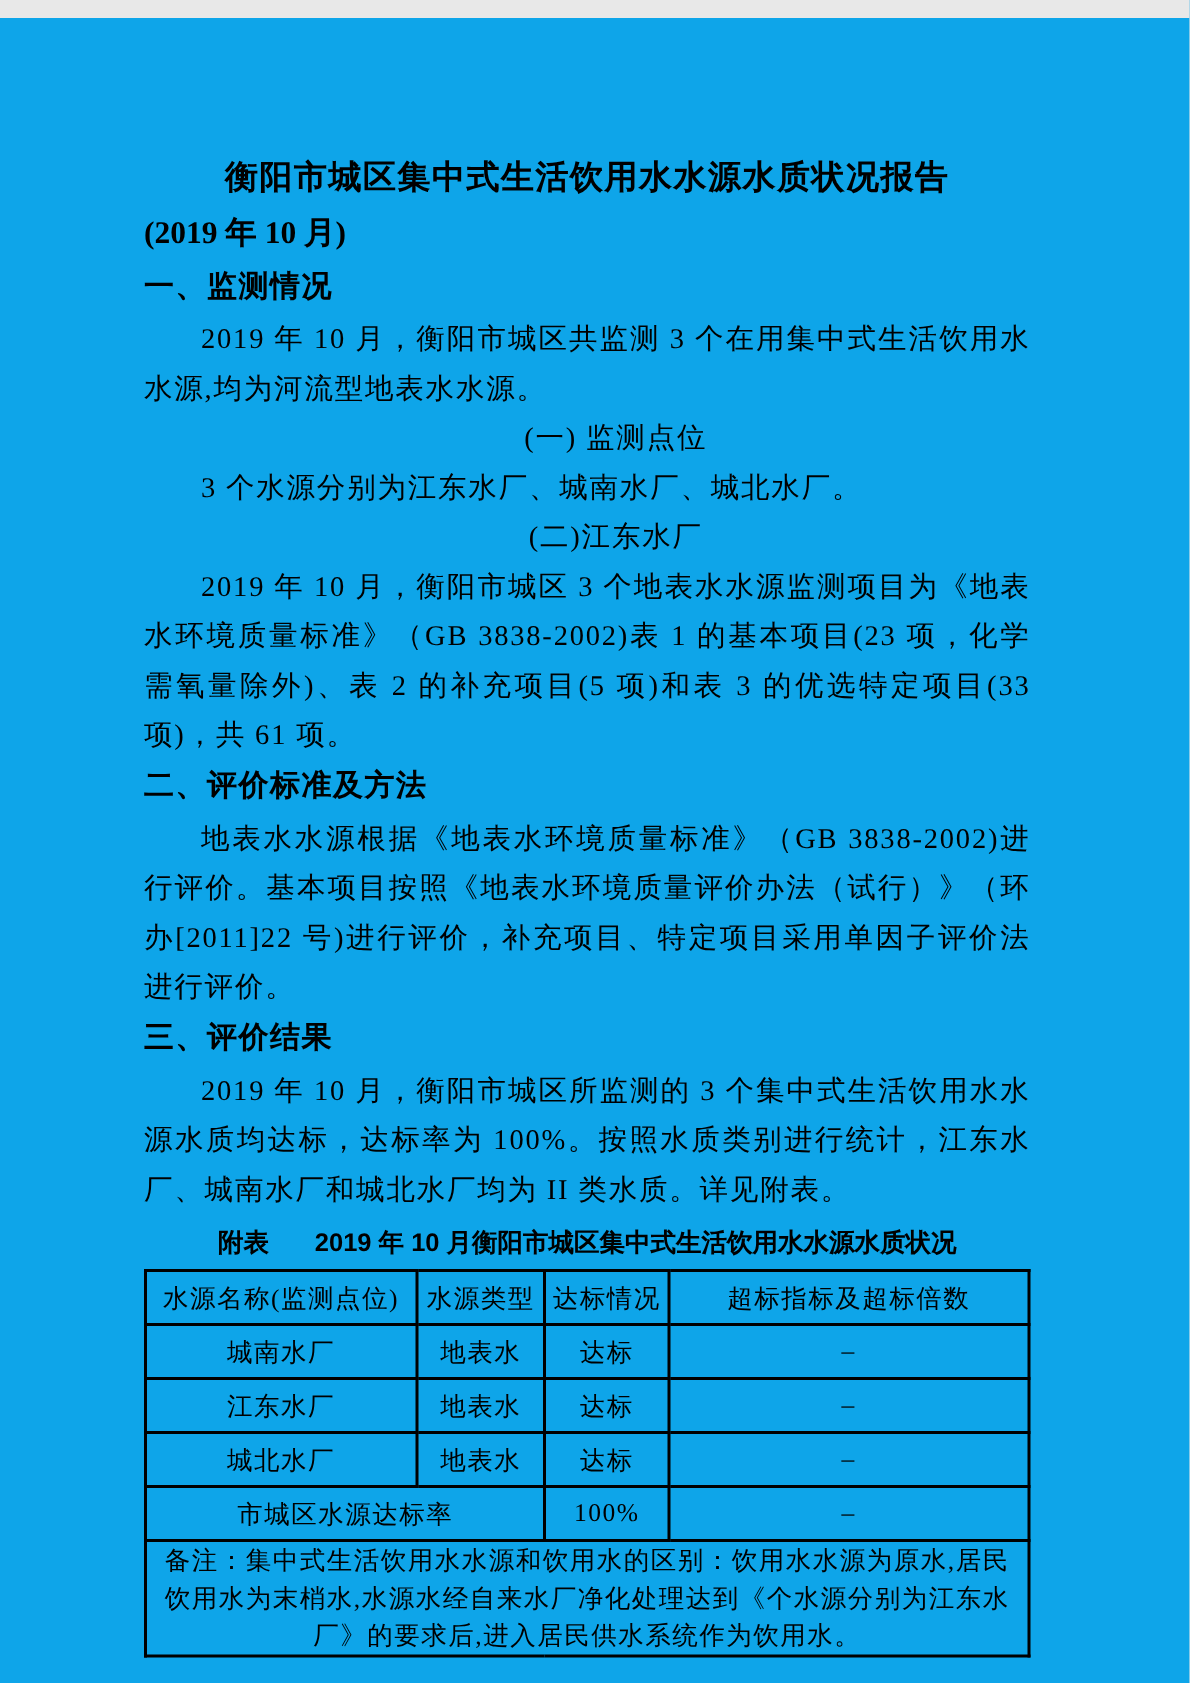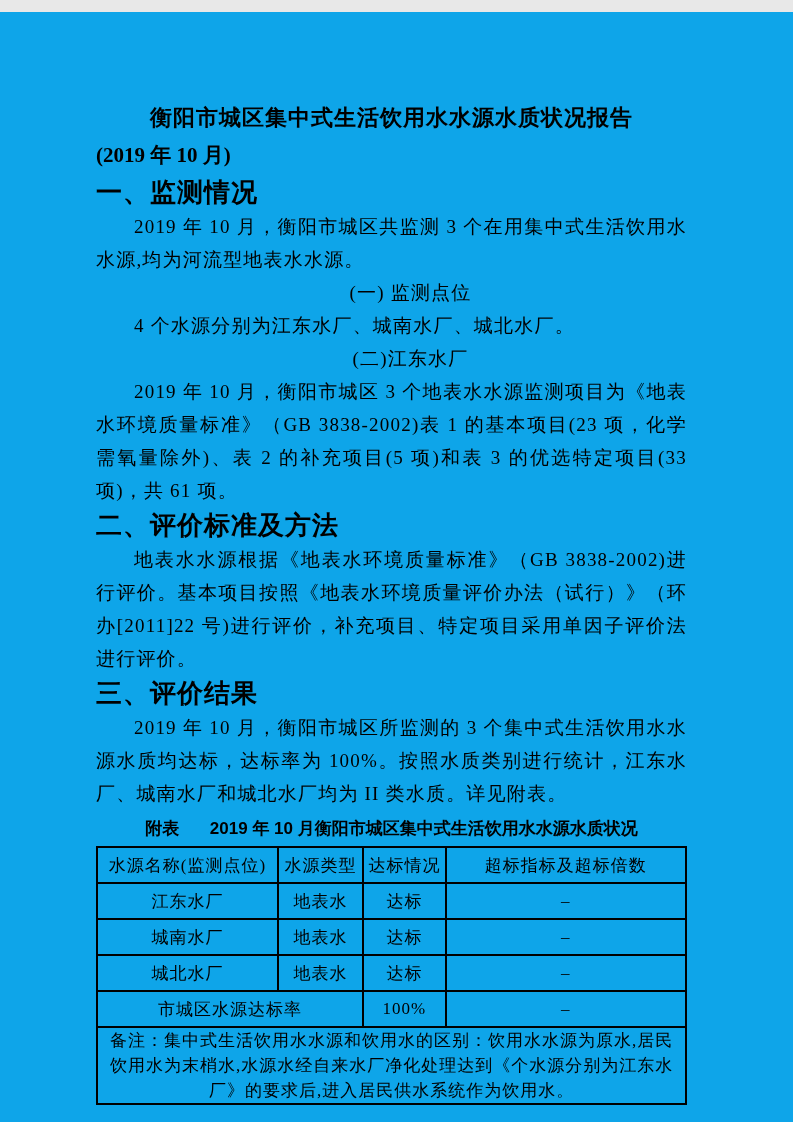--- a/index.html
+++ b/index.html
@@ -23,23 +23,23 @@
     text-align: center;
     letter-spacing: 1px;
   }
   .doc-subtitle {
     font-weight: bold;
     font-size: 21px;
     line-height: 38px;
     text-align: left;
   }
   .sec-heading {
-    font-family: Liberation Serif, serif;
+    font-family: Liberation Mono, monospace;
     font-weight: bold;
-    font-size: 26px;
+    font-size: 20px;
     line-height: 34px;
     margin-top: 2px;
     letter-spacing: 1px;
   }
   .body-para {
     font-size: 19px;
     line-height: 33px;
     margin: 0;
     text-indent: 2em;
     text-align: justify;
@@ -95,21 +95,21 @@
 <body>
 
 <div class="page">
 
   <div class="doc-title">衡阳市城区集中式生活饮用水水源水质状况报告</div>
   <div class="doc-subtitle">(2019 年 10 月)</div>
 
   <div class="sec-heading">一、监测情况</div>
   <p class="body-para">2019 年 10 月，衡阳市城区共监测 3 个在用集中式生活饮用水水源,均为河流型地表水水源。</p>
   <p class="sub-line">(一) 监测点位</p>
-  <p class="body-para">4 个水源分别为江东水厂、城南水厂、城北水厂。</p>
+  <p class="body-para">3 个水源分别为江东水厂、城南水厂、城北水厂。</p>
   <p class="sub-line">(二)江东水厂</p>
   <p class="body-para">2019 年 10 月，衡阳市城区 3 个地表水水源监测项目为《地表水环境质量标准》（GB 3838-2002)表 1 的基本项目(23 项，化学需氧量除外)、表 2 的补充项目(5 项)和表 3 的优选特定项目(33 项)，共 61 项。</p>
 
   <div class="sec-heading">二、评价标准及方法</div>
   <p class="body-para">地表水水源根据《地表水环境质量标准》（GB 3838-2002)进行评价。基本项目按照《地表水环境质量评价办法（试行）》（环办[2011]22 号)进行评价，补充项目、特定项目采用单因子评价法进行评价。</p>
 
   <div class="sec-heading">三、评价结果</div>
   <p class="body-para">2019 年 10 月，衡阳市城区所监测的 3 个集中式生活饮用水水源水质均达标，达标率为 100%。按照水质类别进行统计，江东水厂、城南水厂和城北水厂均为 II 类水质。详见附表。</p>
 
   <div class="table-caption">
@@ -124,27 +124,27 @@
         <col class="col-exceed">
     </colgroup>
     <tbody>
       <tr>
         <td>水源名称(监测点位)</td>
         <td>水源类型</td>
         <td>达标情况</td>
         <td>超标指标及超标倍数</td>
       </tr>
       <tr>
-        <td>江东水厂</td>
+        <td>城南水厂</td>
         <td>地表水</td>
         <td>达标</td>
         <td>–</td>
       </tr>
       <tr>
-        <td>城南水厂</td>
+        <td>江东水厂</td>
         <td>地表水</td>
         <td>达标</td>
         <td>–</td>
       </tr>
       <tr>
         <td>城北水厂</td>
         <td>地表水</td>
         <td>达标</td>
         <td>–</td>
       </tr>

